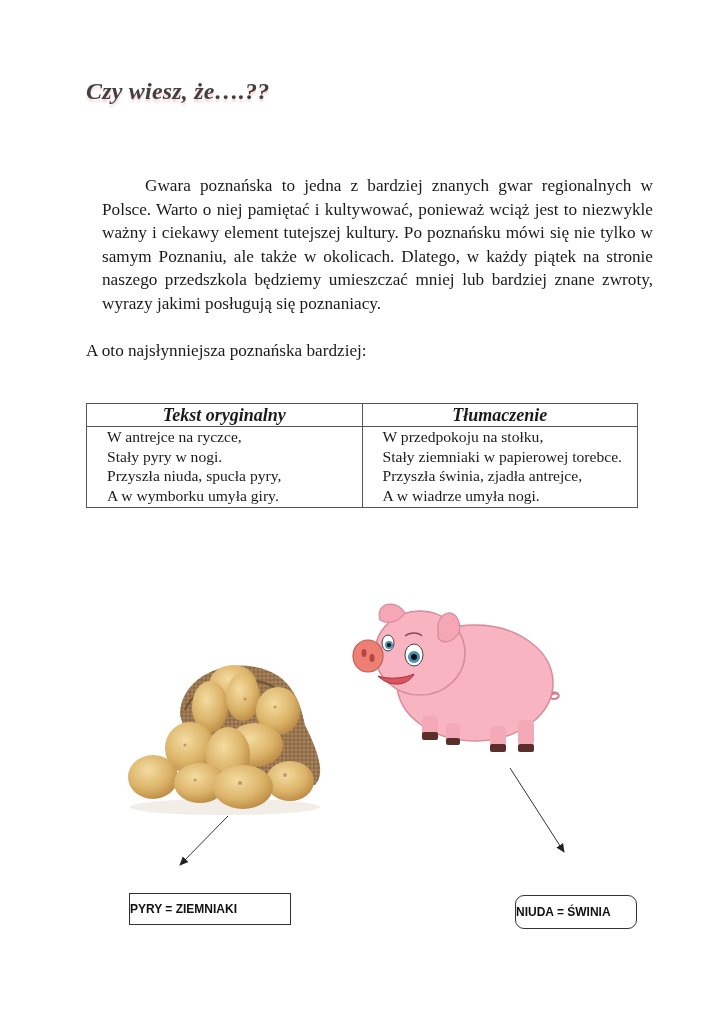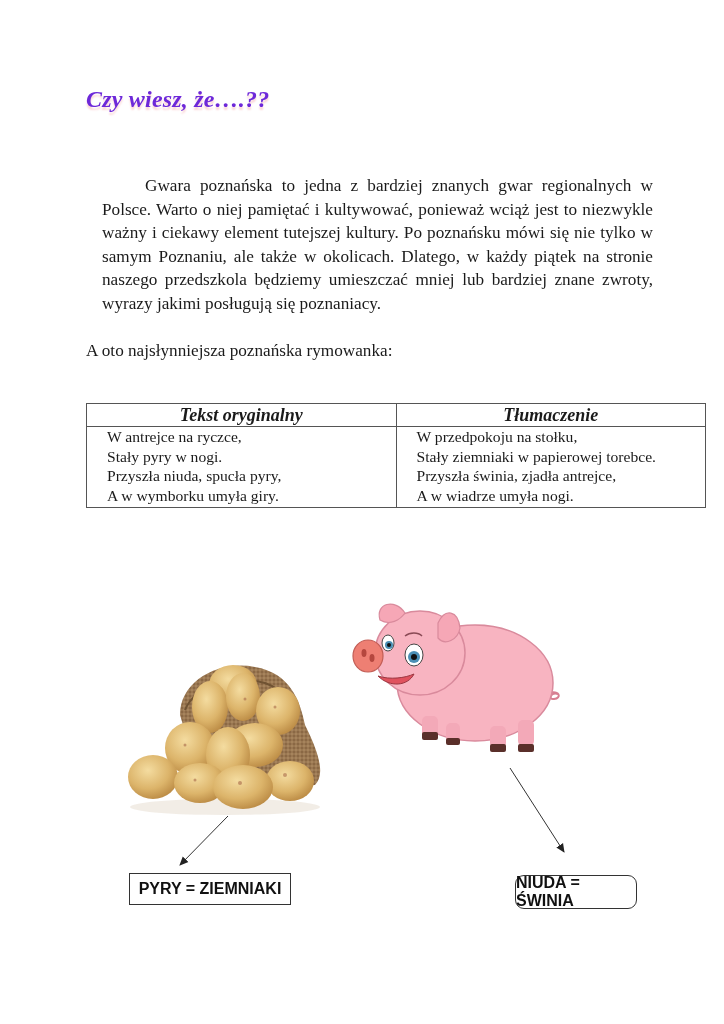--- a/index.html
+++ b/index.html
@@ -1,45 +1,45 @@
 <!DOCTYPE html>
 <html><head>
 <meta charset="utf-8">
 <style>
   html, body { margin: 0; padding: 0; background: #ffffff; }
   body { width: 724px; height: 1024px; position: relative; overflow: hidden;
          font-family: "Liberation Serif", "DejaVu Serif", serif; color: #1a1a1a; }
-  .title { position: absolute; left: 86px; top: 86px; font-size: 24px; font-weight: bold;
-           font-style: italic; color: #6d28d9; letter-spacing: 0.2px;
+  .title { position: absolute; left: 86px; top: 78px; font-size: 24px; font-weight: bold;
+           font-style: italic; color: #404040; letter-spacing: 0.2px;
            text-shadow: 0 3px 2px rgba(232,20,28,0.18); }
   .para { position: absolute; left: 86px; top: 158px; width: 551px; font-size: 17.2px;
           line-height: 23.6px; text-align: justify; text-indent: 43px; margin: 16px; }
   .intro { position: absolute; left: 86px; top: 341px; font-size: 17.2px; margin: 0; }
-  table.rhyme { position: absolute; left: 86px; top: 403px; width: 620px;
+  table.rhyme { position: absolute; left: 86px; top: 403px; width: 552px;
                 border-collapse: collapse; font-size: 15.6px; }
   table.rhyme th, table.rhyme td { border: 1px solid #555; vertical-align: top; }
   table.rhyme th { font-style: italic; font-weight: bold; font-size: 18px; height: 22px;
                    padding: 0; text-align: center; line-height: 22px; }
   table.rhyme td { padding: 0 0 2px 20px; line-height: 19.5px; width: 50%; }
   table.rhyme td div { white-space: nowrap; }
   .img { position: absolute; }
   .label-box { position: absolute; border: 1px solid #333; background: #fff;
                font-family: "Liberation Sans", "DejaVu Sans", sans-serif; font-weight: bold;
-               font-size: 16px; display: flex; align-items: center; justify-content: center;
-               color: #111; }
+               font-size: 12px; display: flex; align-items: center; 
+               color: #111; margin-top: 20px; }
   .arrows { position: absolute; left: 0; top: 0; }
 </style>
 </head>
 <body>
 
 <div class="title">Czy wiesz, że….??</div>
 
 <p class="para">Gwara poznańska to jedna z bardziej znanych gwar regionalnych w Polsce. Warto o niej pamiętać i kultywować, ponieważ wciąż jest to niezwykle ważny i ciekawy element tutejszej kultury. Po poznańsku mówi się nie tylko w samym Poznaniu, ale także w okolicach. Dlatego, w każdy piątek na stronie naszego przedszkola będziemy umieszczać mniej lub bardziej znane zwroty, wyrazy jakimi posługują się poznaniacy.</p>
 
-<p class="intro">A oto najsłynniejsza poznańska rymowanka:</p>
+<p class="intro">A oto najsłynniejsza poznańska bardziej:</p>
 
 <table class="rhyme">
   <thead>
     <tr>
       <th>Tekst oryginalny</th>
       <th>Tłumaczenie</th>
     </tr>
   </thead>
   <tbody>
     <tr>

